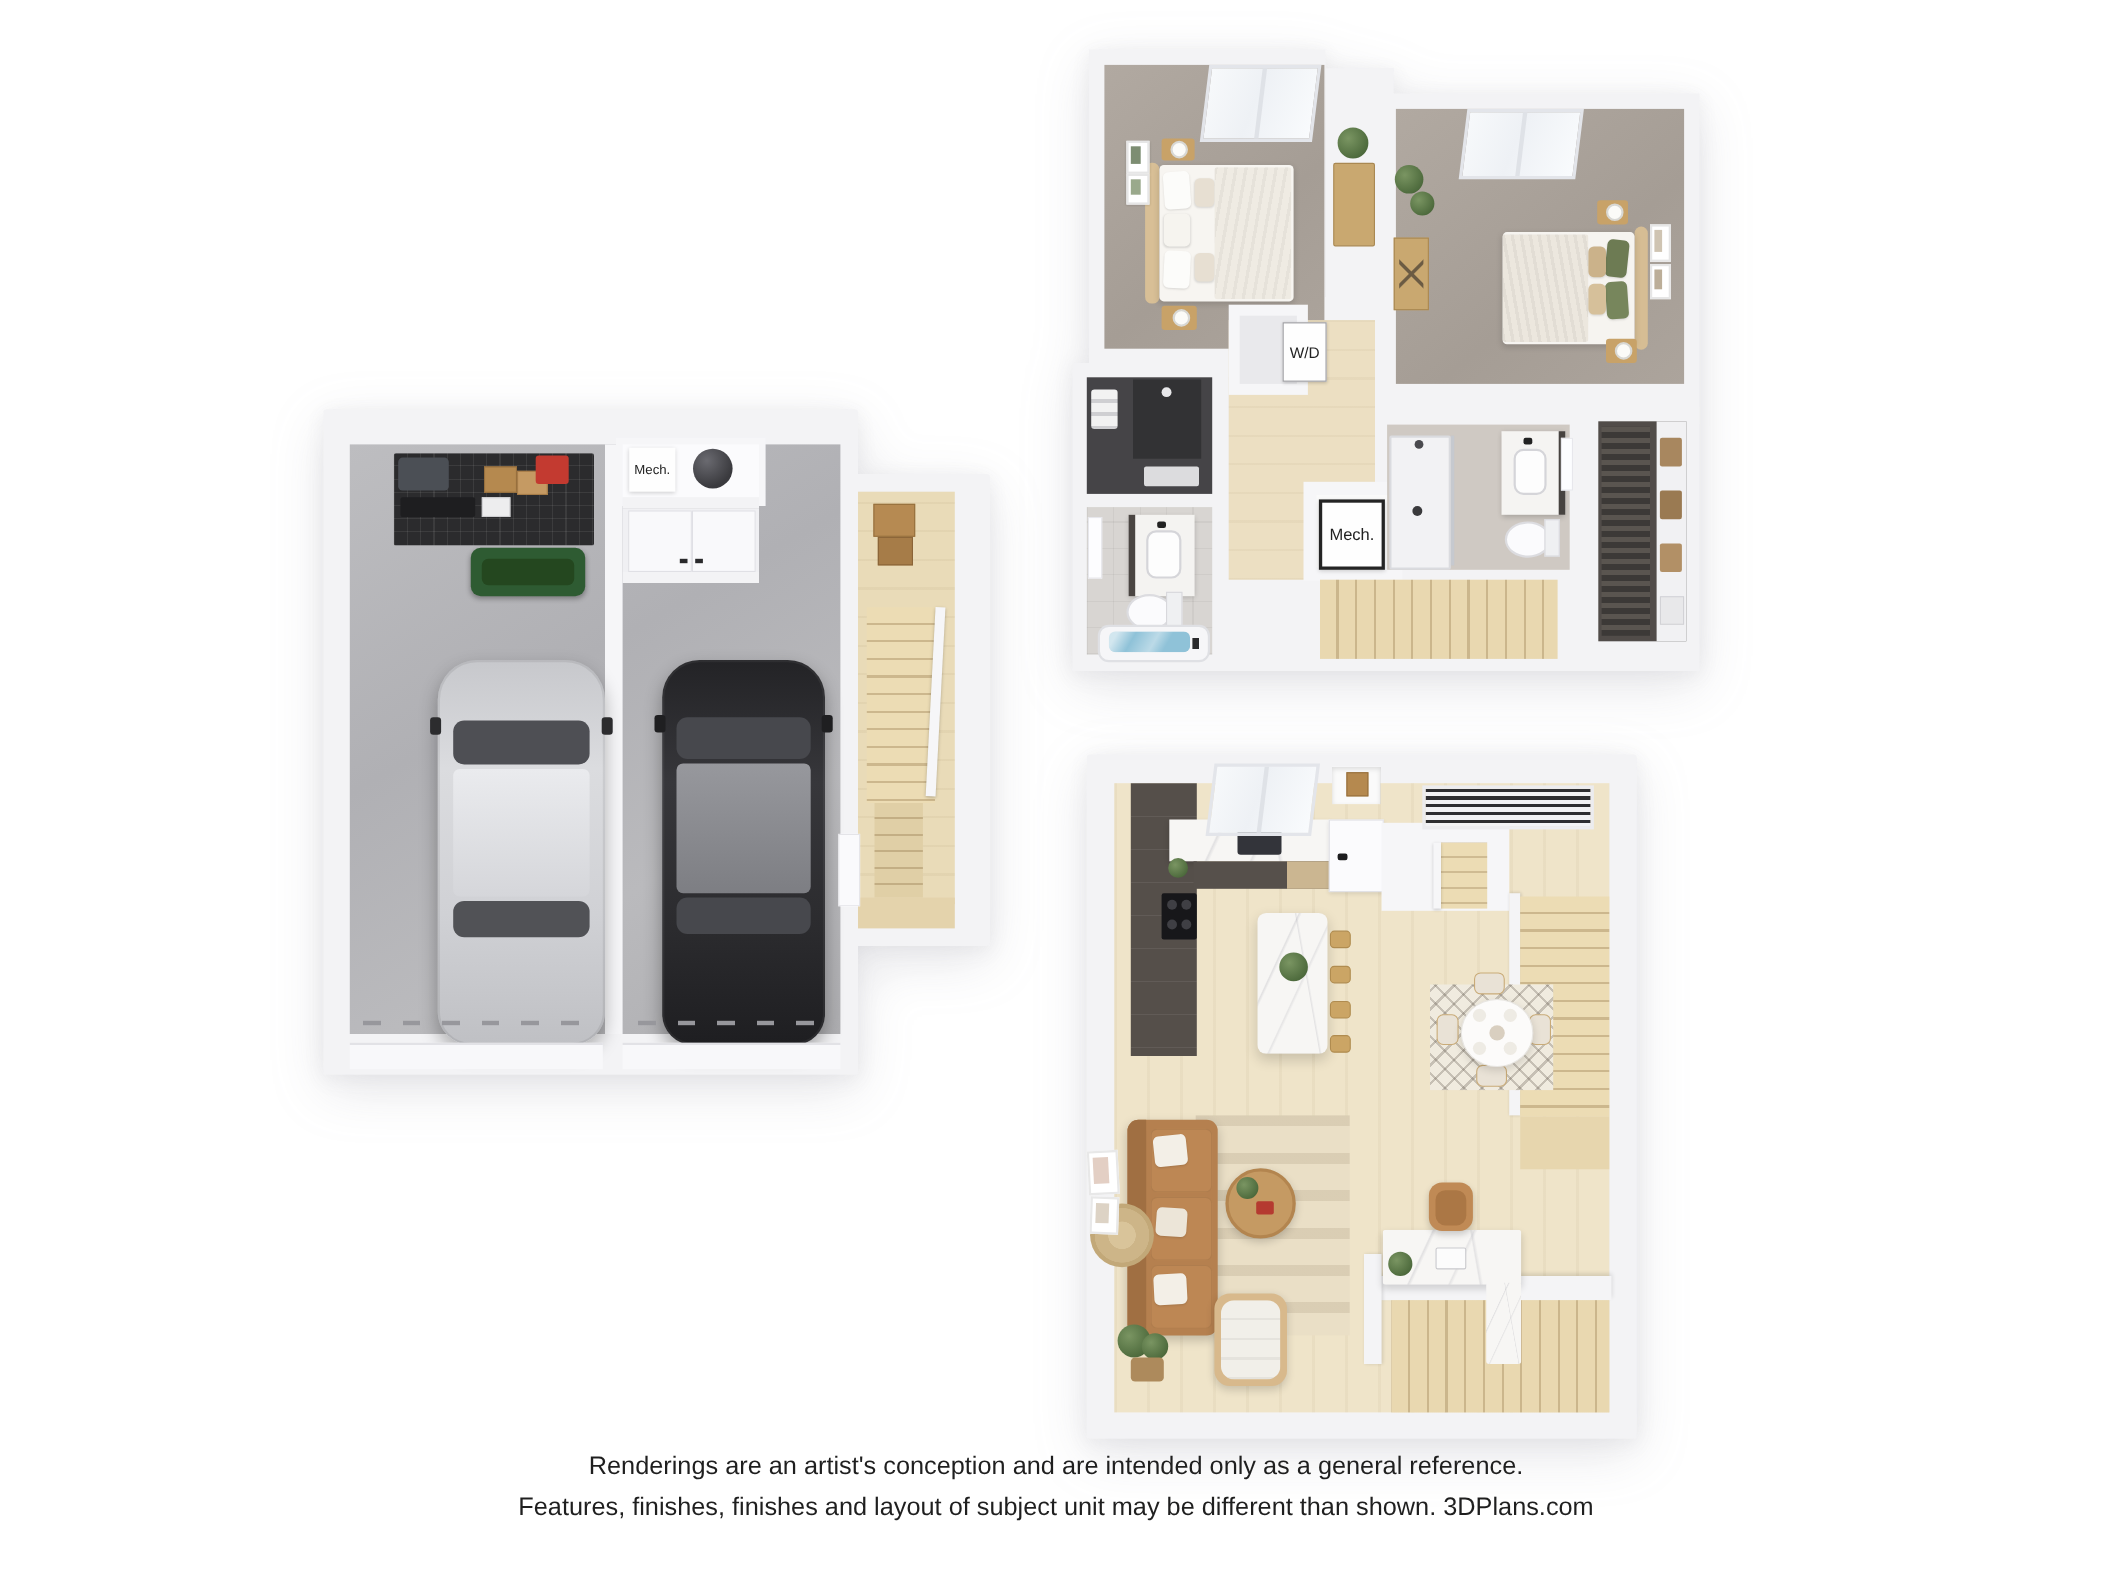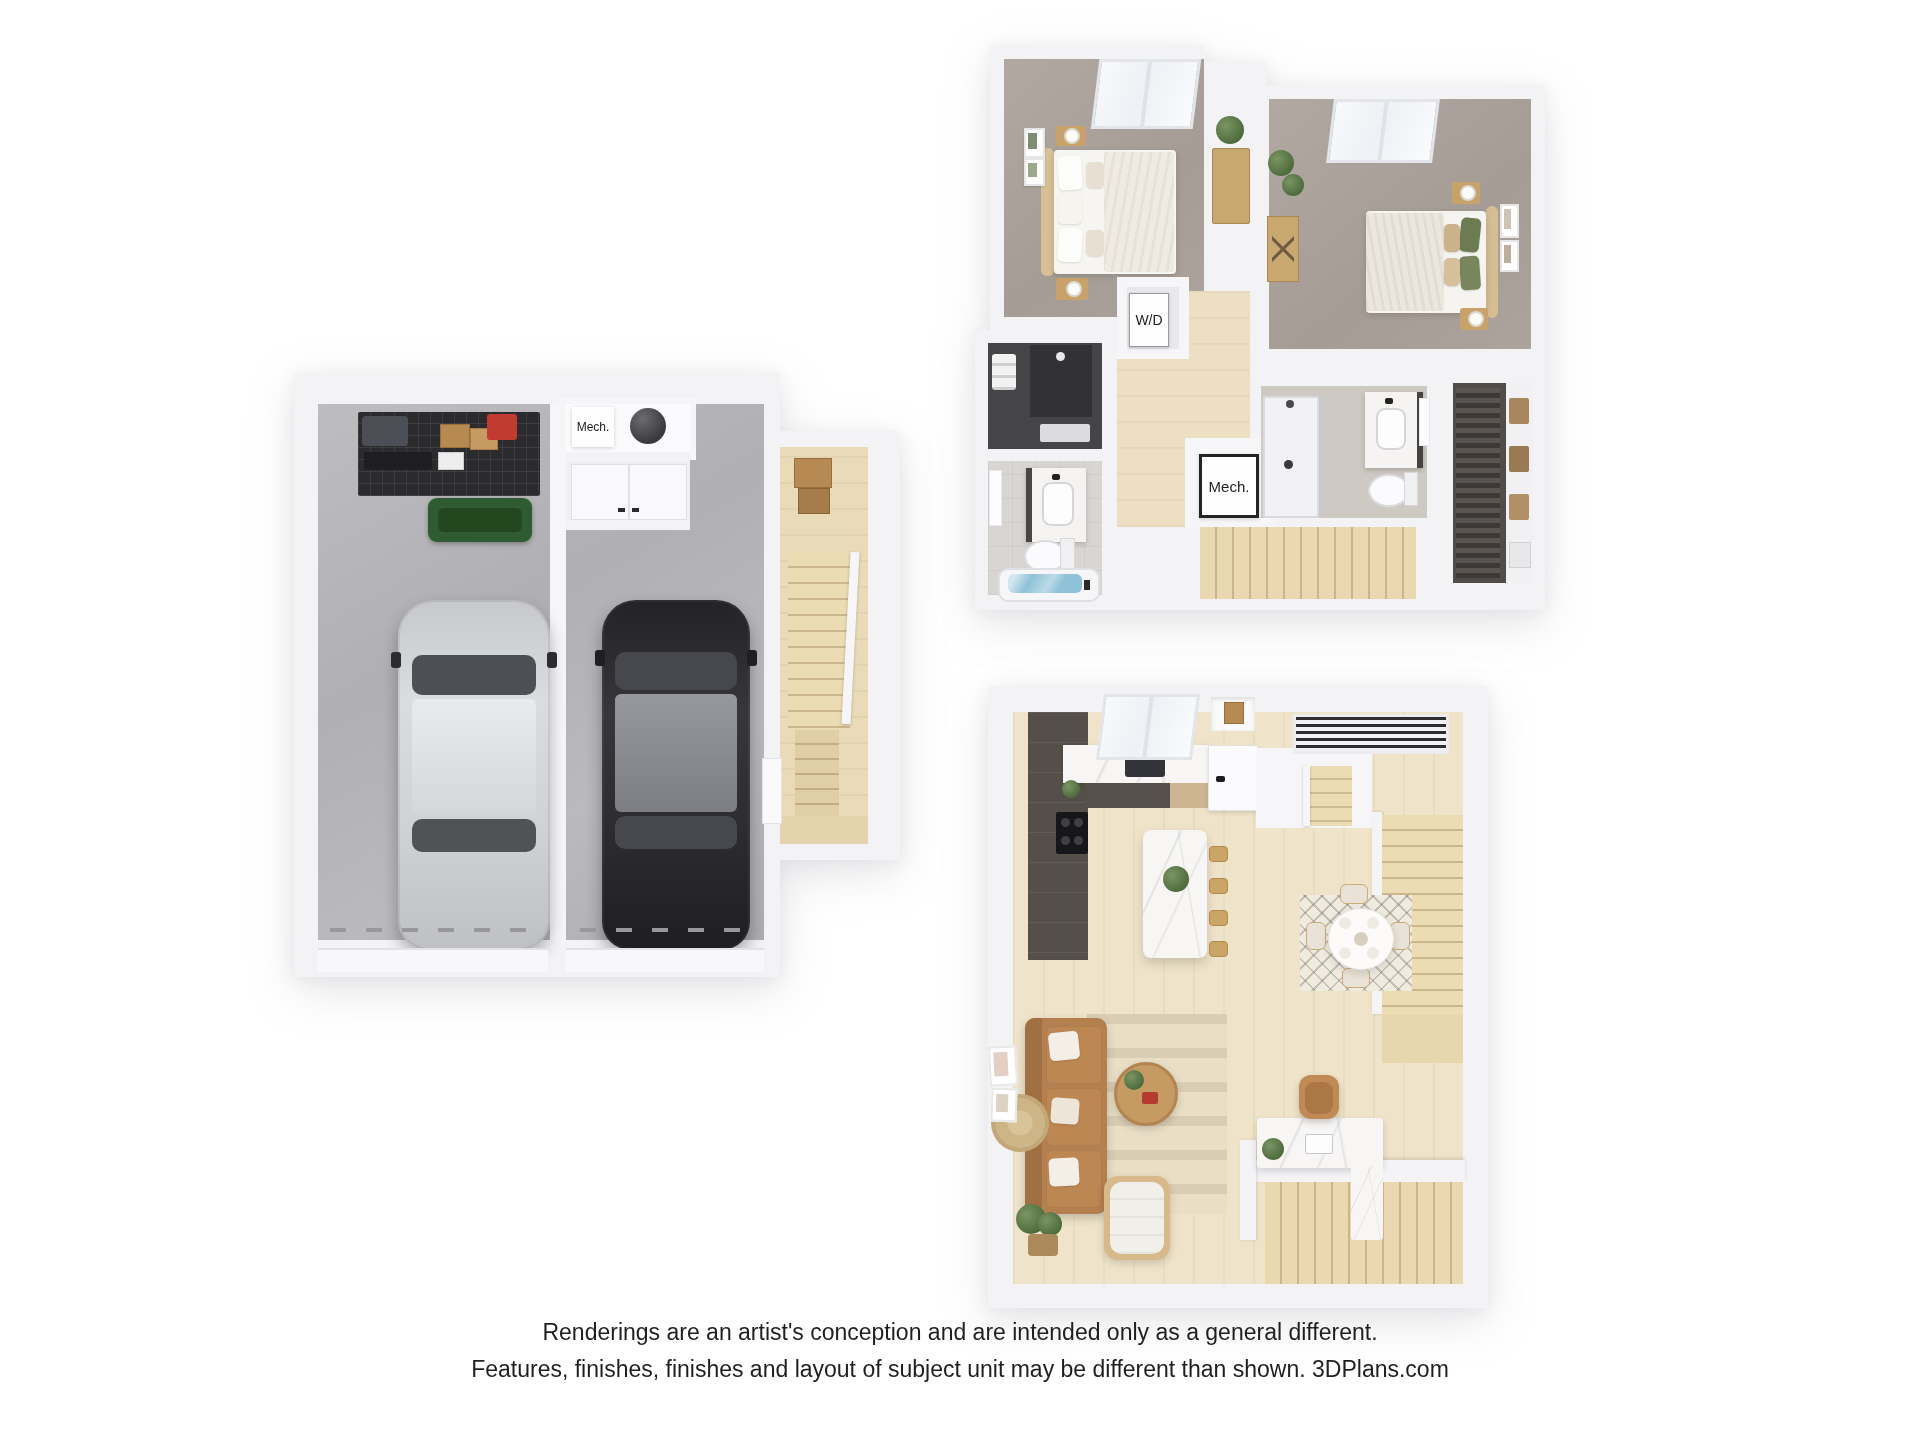--- a/index.html
+++ b/index.html
@@ -169,21 +169,21 @@
     <div class="a" style="left:1052px;top:474px;width:8px;height:6px;background:#222;border-radius:2px;"></div>
     <div class="a" style="left:1024px;top:540px;width:38px;height:29px;background:#fbfbfd;border:2px solid #dcdce0;border-radius:50%;"></div>
     <div class="a" style="left:1060px;top:538px;width:13px;height:32px;background:#eff0f2;border:1px solid #d8d8dc;"></div>
     <div class="a" style="left:998px;top:568px;width:98px;height:30px;background:#f6f6f8;border:2px solid #dfe0e4;border-radius:10px;"></div>
     <div class="a" style="left:1008px;top:574px;width:74px;height:19px;background:#8fc2d8;border-radius:6px;background-image:linear-gradient(120deg,rgba(255,255,255,.6) 10%,transparent 30%,rgba(255,255,255,.4) 55%,transparent 70%);"></div>
     <div class="a" style="left:1084px;top:580px;width:6px;height:10px;background:#2a2a2c;"></div>
 
     <div class="a" style="left:1117px;top:291px;width:133px;height:236px;background:#ecdfc2;background-image:repeating-linear-gradient(0deg,rgba(120,95,50,.05) 0 2px,transparent 2px 26px);"></div>
     <div class="a wall2" style="left:1117px;top:277px;width:72px;height:82px;"></div>
     <div class="a" style="left:1127px;top:287px;width:52px;height:62px;background:#e9e9ec;"></div>
-    <div class="a labelbox" style="left:1129px;top:293px;width:38px;height:52px;font-size:14px;border:1px solid #9a9a9e;box-shadow:0 1px 3px rgba(0,0,0,.2);">
+    <div class="a labelbox" style="left:1166px;top:293px;width:38px;height:52px;font-size:14px;border:1px solid #9a9a9e;box-shadow:0 1px 3px rgba(0,0,0,.2);">
       <span>W/D</span>
     </div>
 
     <div class="a wall2" style="left:1185px;top:438px;width:90px;height:90px;"></div>
     <div class="a" style="left:1197px;top:450px;width:66px;height:66px;background:#fafafa;"></div>
     <div class="a labelbox" style="left:1199px;top:454px;width:54px;height:58px;font-size:15px;border:3px solid #242424;">
       <span>Mech.</span>
     </div>
 
     <div class="a tile" style="left:1261px;top:386px;width:166px;height:132px;background:#cfc9c3;"></div>
@@ -296,17 +296,17 @@
     <div class="a marble" style="left:1257px;top:1118px;width:126px;height:50px;border-radius:3px;box-shadow:0 3px 7px rgba(0,0,0,.15);"></div>
     <div class="a marble" style="left:1351px;top:1166px;width:32px;height:74px;border-radius:3px;"></div>
     <div class="a" style="left:1299px;top:1075px;width:40px;height:44px;background:#c08a55;border-radius:12px;box-shadow:0 3px 7px rgba(0,0,0,.2);">
       <div class="a" style="left:6px;top:7px;width:28px;height:32px;background:#ab7745;border-radius:9px;"></div>
     </div>
     <div class="a" style="left:1305px;top:1134px;width:26px;height:18px;background:#fcfcfc;border:1px solid #c9c9cd;border-radius:2px;"></div>
     <div class="a greenplant" style="left:1262px;top:1138px;width:22px;height:22px;"></div>
   </section>
 
   <footer class="a disclaimer" style="left:0;top:1314px;width:1920px;">
-    <p class="a" style="left:0;top:0;width:1920px;margin:0;">Renderings are an artist's conception and are intended only as a general different.</p>
+    <p class="a" style="left:0;top:0;width:1920px;margin:0;">Renderings are an artist's conception and are intended only as a general reference.</p>
     <p class="a" style="left:0;top:37px;width:1920px;margin:0;">Features, finishes, finishes and layout of subject unit may be different than shown. 3DPlans.com</p>
   </footer>
 
 </div>
 
 </body></html>

